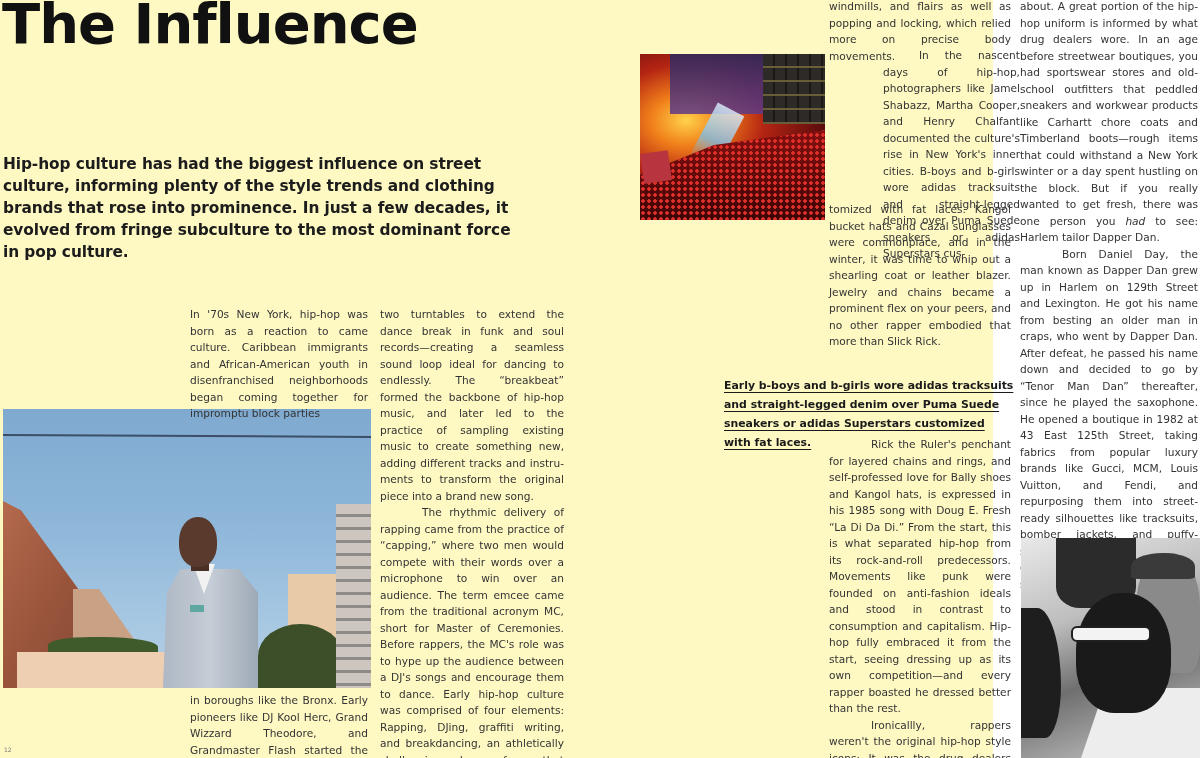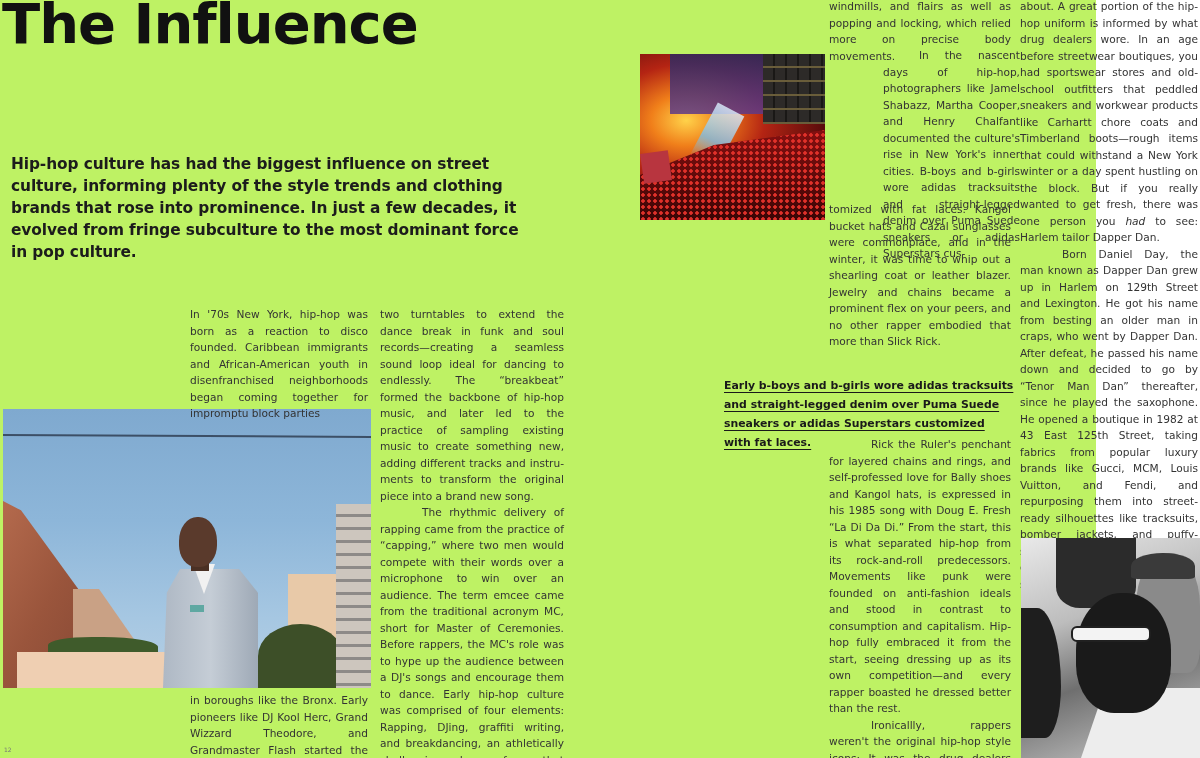--- a/index.html
+++ b/index.html
@@ -1,38 +1,38 @@
 <!DOCTYPE html>
 <html style="--accent: #e0141b;"><head>
 <meta charset="utf-8">
 <style>
   * { box-sizing: border-box; margin: 0; padding: 0; }
   html, body { width: 1200px; height: 758px; overflow: hidden; background: #ffffff; }
   body { position: relative; font-family: "Liberation Sans", "DejaVu Sans", sans-serif; color: #2a2a2a; }
 
-  .spread { position: absolute; inset: 0; width: 1096px; height: 758px; background: #bef264; }
+  .spread { position: absolute; inset: 0; width: 993px; height: 758px; background: #fef9c3; }
 
   
   .headline {
     position: absolute; left: 2px; top: -6px; width: 520px;
     font-family: "DejaVu Sans", sans-serif; font-weight: bold;
     font-size: 56px; line-height: 60px; letter-spacing: -1px; color: #111;
   }
   .headline .line { display: block; white-space: nowrap; }
   .headline .accent {
     font-style: italic; position: relative; display: inline-block;
   }
   .headline .accent::after {
     content: ""; position: absolute; left: -4px; right: -2px; bottom: 10px;
     height: 7px; background: var(--accent, #e0141b); z-index: -1;
   }
   .headline .accent-wrap { position: relative; z-index: 1; }
 
   .dek {
-    position: absolute; left: 11px; top: 153px; width: 520px;
+    position: absolute; left: 3px; top: 153px; width: 520px;
     font-family: "DejaVu Sans", sans-serif; font-weight: bold;
     font-size: 15.4px; line-height: 22px; color: #1c1c1c; letter-spacing: -0.1px;
   }
 
   
   .col {
     position: absolute;
     font-family: "DejaVu Sans", sans-serif;
     font-size: 10.6px; line-height: 16.5px; color: #333;
     text-align: justify; hyphens: manual;
@@ -132,21 +132,21 @@
     <div class="tree-r"></div>
     <div class="bldg-r2"></div>
     <div class="suit"></div>
     <div class="shirt"></div>
     <div class="pocket"></div>
     <div class="neck"></div>
     <div class="head"></div>
   </div>
 
   <div class="col" id="col1a">
-    <p class="cont">In '70s New York, hip-hop was born as a reaction to disco founded. Caribbean immigrants and African-American youth in disenfranchised neighborhoods began coming to­gether for impromptu block parties</p>
+    <p class="cont">In '70s New York, hip-hop was born as a reaction to came culture. Caribbean immigrants and African-American youth in disenfranchised neighborhoods began coming to­gether for impromptu block parties</p>
   </div>
   <div class="col" id="col1b">
     <p class="cont">in boroughs like the Bronx. Early pi­oneers like DJ Kool Herc, Grand Wizzard Theodore, and Grandmaster Flash started the practice of using</p>
   </div>
 
   <div class="col" id="col2">
     <p class="cont">two turntables to extend the dance break in funk and soul records—creating a seamless sound loop ideal for dancing to endlessly. The “breakbeat” formed the backbone of hip-hop music, and later led to the practice of sampling existing music to create something new, adding different tracks and instru­ments to transform the original piece into a brand new song.</p>
     <p class="indent">The rhythmic delivery of rapping came from the practice of “capping,” where two men would compete with their words over a mi­crophone to win over an audience. The term emcee came from the tra­ditional acronym MC, short for Master of Ceremonies. Before rap­pers, the MC's role was to hype up the audience between a DJ's songs and encourage them to dance. Early hip-hop culture was comprised of four elements: Rapping, DJing, graf­fiti writing, and breakdancing, an athletically challenging dance form that developed in the '80s, involving acrobatic moves like headspins,</p>
   </div>
 

